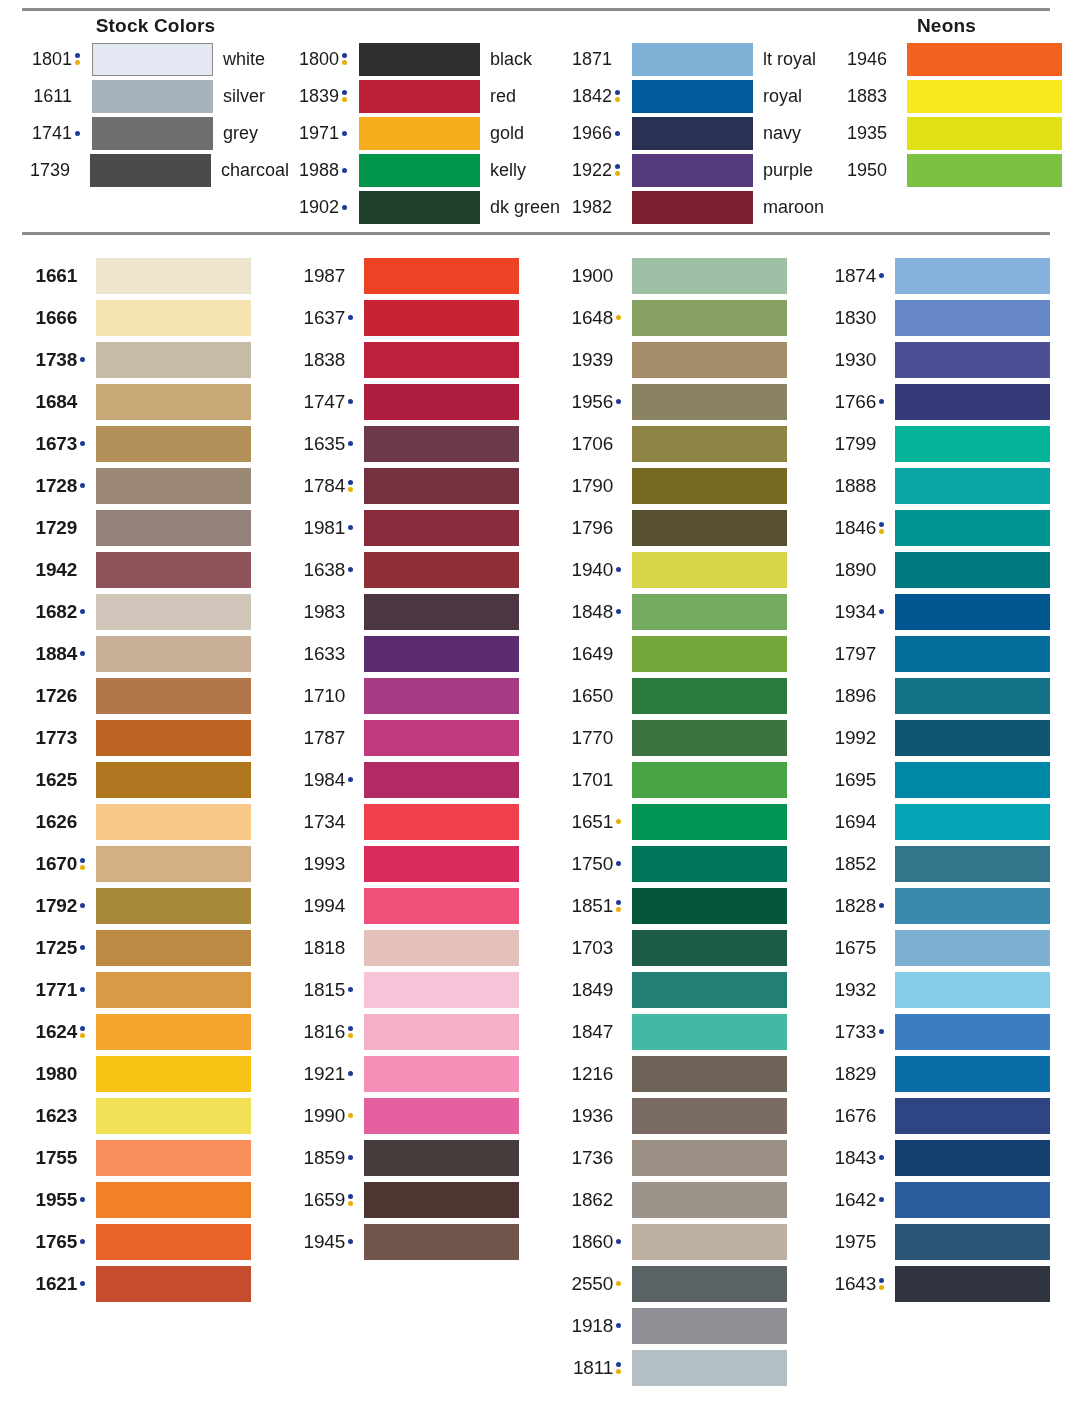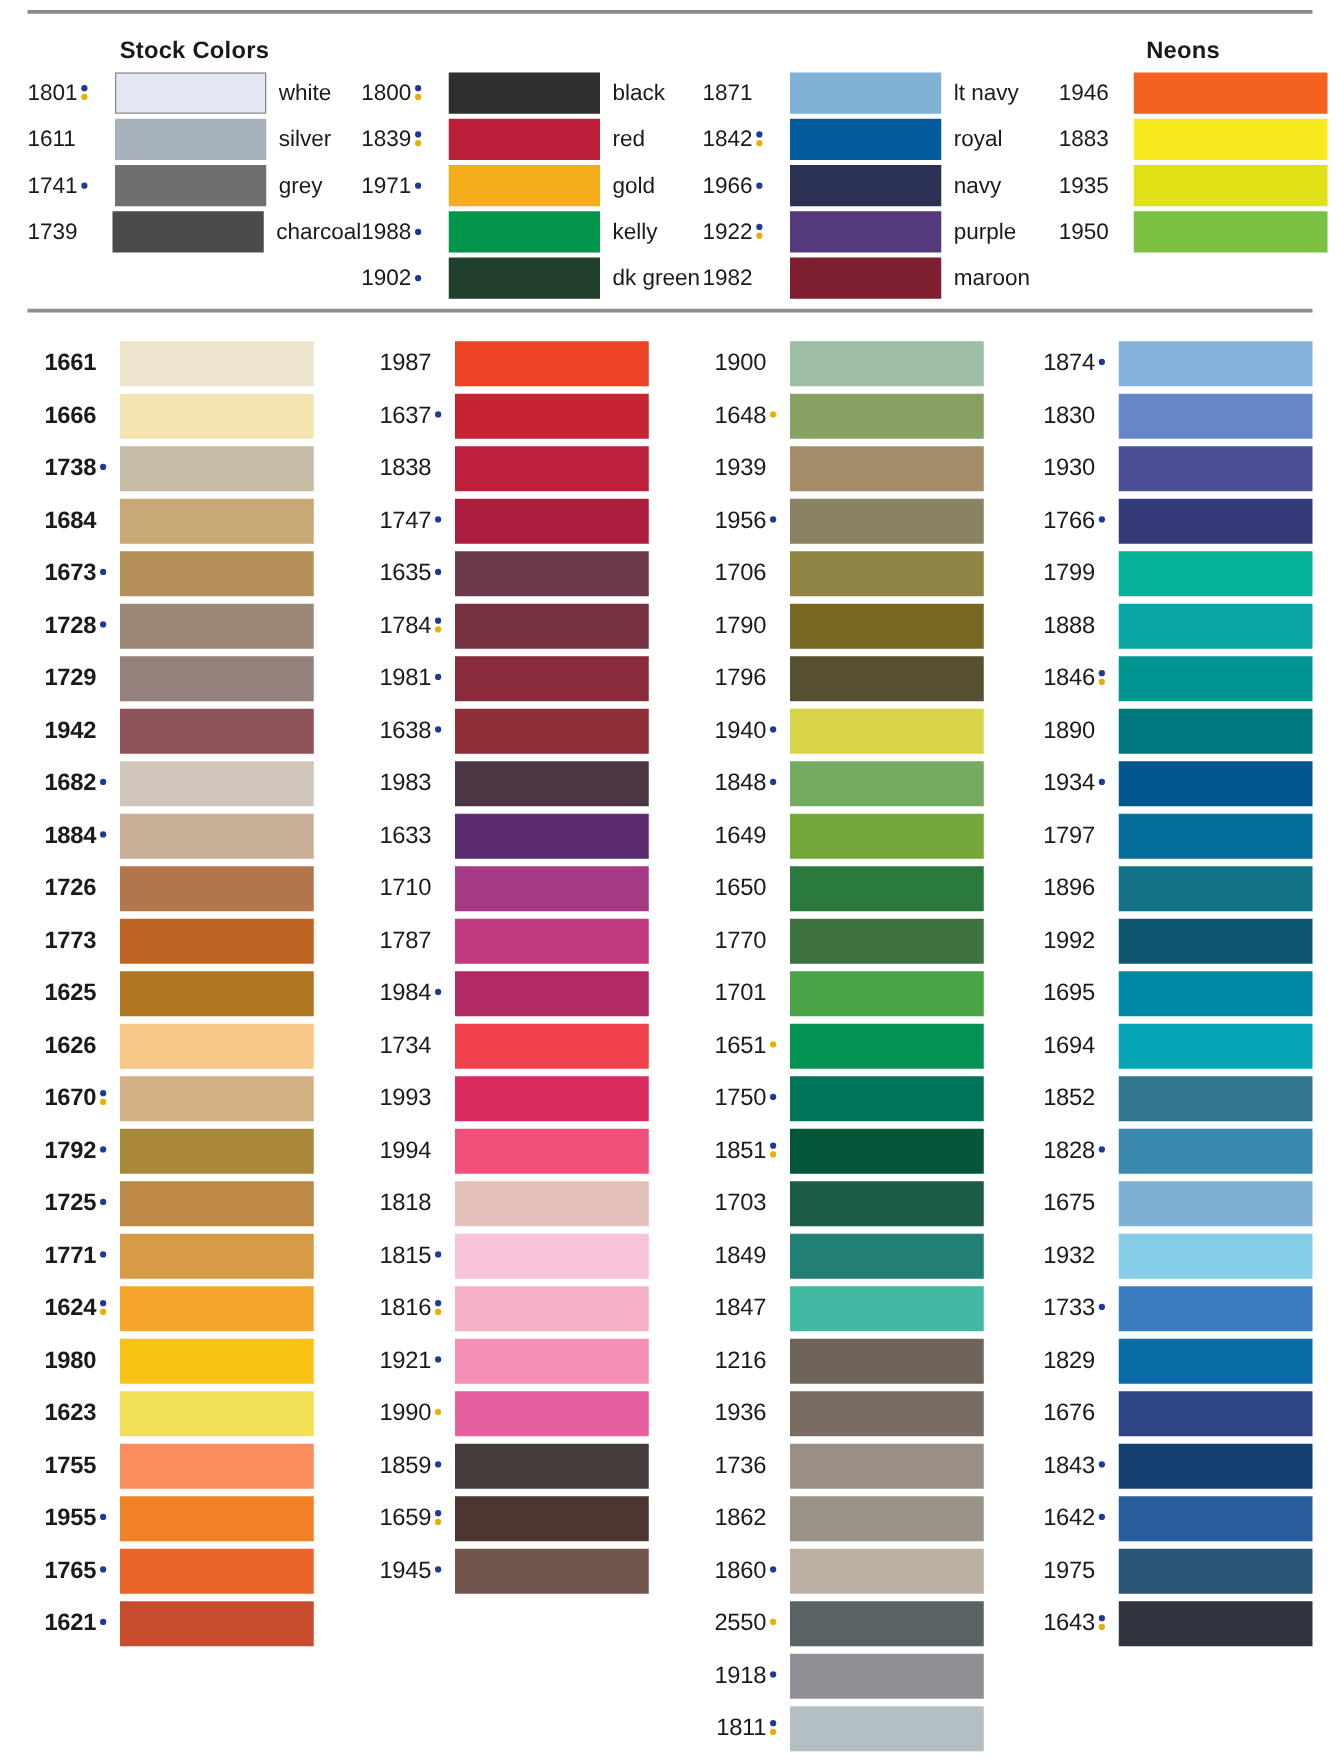--- a/index.html
+++ b/index.html
@@ -22,21 +22,21 @@
     margin: 0 22px;
     padding-top: 8px;
   }
   .rule {
     height: 3px;
     background: #8c8c8c;
     width: 100%;
   }
   #header-grid {
     display: flex;
-    padding-top: 15px;
+    padding-top: 0;
     padding-bottom: 6px;
   }
   .hdr-col {
     position: relative;
   }
   .hdr-col-1 { width: 267px; }
   .hdr-col-2 { width: 273px; }
   .hdr-col-3 { width: 285px; }
   .hdr-col-4 { width: 203px; }
 
@@ -51,20 +51,21 @@
   .hdr-title.right-title { text-align: center; padding-right: 4px; }
   .hdr-spacer { height: 30px; }
 
   .hdr-row {
     display: flex;
     align-items: center;
     height: 37px;
   }
   .hdr-code {
     font-size: 18px;
+    text-align: right;
     white-space: nowrap;
     position: relative;
     padding-right: 2px;
   }
   .hdr-col-1 .hdr-code { width: 62px; }
   .hdr-col-2 .hdr-code { width: 62px; }
   .hdr-col-3 .hdr-code { width: 62px; }
   .hdr-col-4 .hdr-code { width: 66px; }
 
   .hdr-swatch {
@@ -209,21 +210,21 @@
             </span></div>
           <div class="hdr-swatch" style="background: rgb(32, 64, 44);"></div>
           <div class="hdr-name">dk green</div>
         </div>
       </div>
       <div class="hdr-col hdr-col-3">
         <div class="hdr-spacer"></div>
         <div class="hdr-row">
           <div class="hdr-code"><span>1871</span><span class="dots"></span></div>
           <div class="hdr-swatch" style="background: rgb(127, 178, 214);"></div>
-          <div class="hdr-name">lt navy</div>
+          <div class="hdr-name">lt royal</div>
         </div>
         <div class="hdr-row">
           <div class="hdr-code"><span>1842</span><span class="dots">
               <span class="dot blue"></span>
               <span class="dot gold gap"></span>
             </span></div>
           <div class="hdr-swatch" style="background: rgb(1, 91, 154);"></div>
           <div class="hdr-name">royal</div>
         </div>
         <div class="hdr-row">

